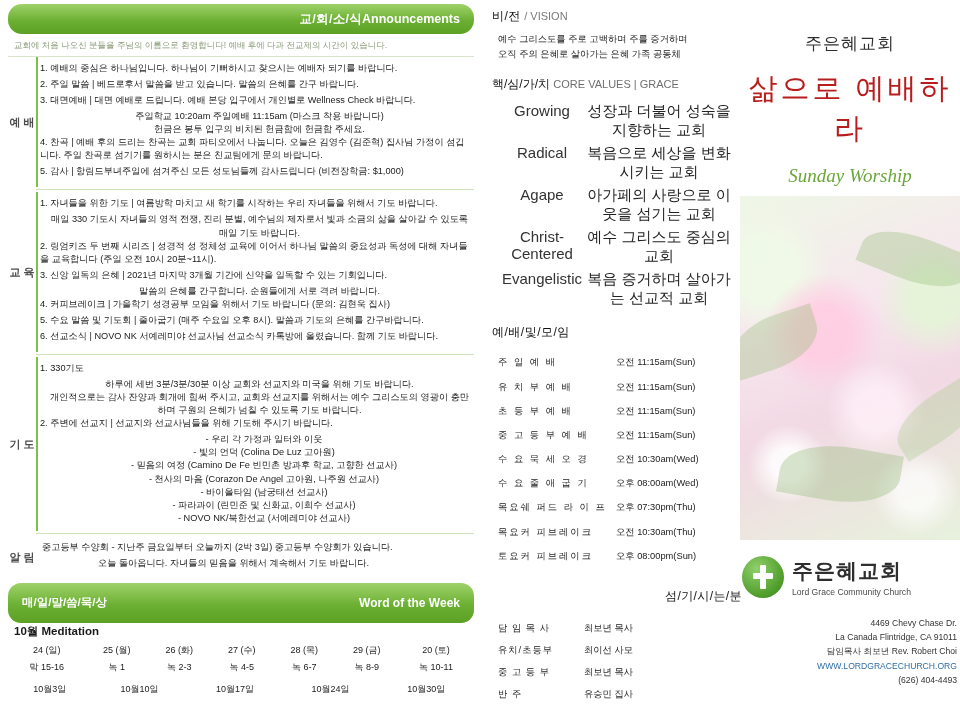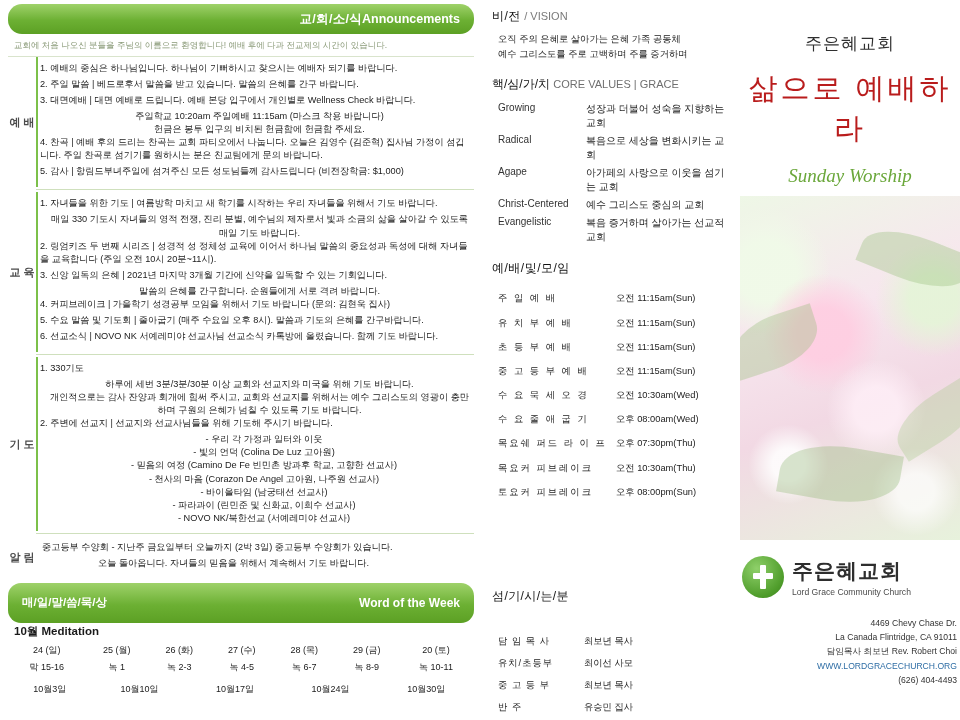--- a/index.html
+++ b/index.html
@@ -79,29 +79,29 @@
   
   .mid-col { position:absolute; left:492px; top:8px; width:240px; }
   .mid-head { font-size:12px; color:#111; margin-bottom:7px; }
   .mid-head .lbl { letter-spacing:0.5px; }
   .mid-head .en { color:#7a7a7a; font-size:11px; }
   .mid-p { font-size:9.3px; color:#222; line-height:1.6; margin-left:6px; }
 
   .core-title { font-size:12px; color:#111; margin:14px 0 7px 0; }
   .core-title .en { color:#6f6f6f; font-size:11px; }
   table.core { border-collapse:collapse; margin-left:6px; }
-  table.core td { font-size:10px; padding:2px 0; color:#222; vertical-align:top; }
+  table.core td { font-size:15px; padding:2px 0; color:#222; vertical-align:top;text-align:center; }
   table.core td.k { width:88px; color:#333; }
 
   .svc-title { font-size:12px; color:#111; margin:14px 0 10px 0; letter-spacing:0.5px; }
   table.svc { border-collapse:collapse; margin-left:6px; width:230px; }
   table.svc td { font-size:9.3px; padding:5.6px 0; color:#222; }
   table.svc td.n { width:118px; letter-spacing:2px; }
 
-  .serve-title { font-size:12px; color:#111; margin:0 0 25px 0; letter-spacing:0.4px; }
+  .serve-title { font-size:12px; color:#111; margin:0 0 12px 0; letter-spacing:0.4px;text-align:right; }
   table.serve { border-collapse:collapse; margin-left:6px; }
   table.serve td { font-size:9.3px; padding:4.5px 0; color:#222; }
   table.serve td.r { width:86px; letter-spacing:1px; }
 
   .mid-bottom { position:absolute; left:492px; top:588px; width:250px; }
 
   
   .right-col { position:absolute; left:740px; top:0; width:220px; height:540px; overflow:hidden; }
   .right-top {
     position:absolute; left:0; top:0; width:220px; height:196px;
@@ -258,22 +258,22 @@
 
     </tbody>
       </table>
   </div>
 
   <div class="mid-col">
     <div class="mid-head">
       <span class="lbl">비/전</span>
       <span class="en">/ VISION</span>
     </div>
+    <div class="mid-p">예수 그리스도를 주로 고백하며 주를 증거하며</div>
     <div class="mid-p">오직 주의 은혜로 살아가는 은혜 가족 공동체</div>
-    <div class="mid-p">예수 그리스도를 주로 고백하며 주를 증거하며</div>
 
     <div class="core-title">
       <span>핵/심/가/치</span>
       <span class="en">CORE VALUES | GRACE</span>
     </div>
     <table class="core">
       <tbody>
           <tr>
         <td class="k">Growing</td>
         <td>성장과 더불어 성숙을 지향하는 교회</td>

